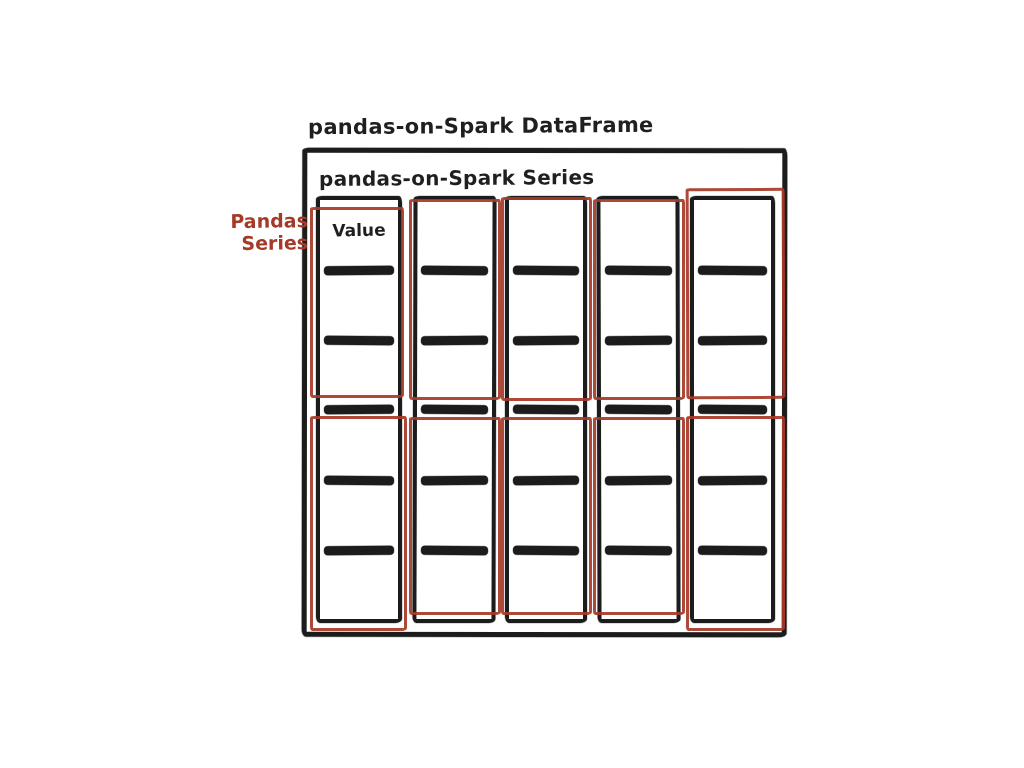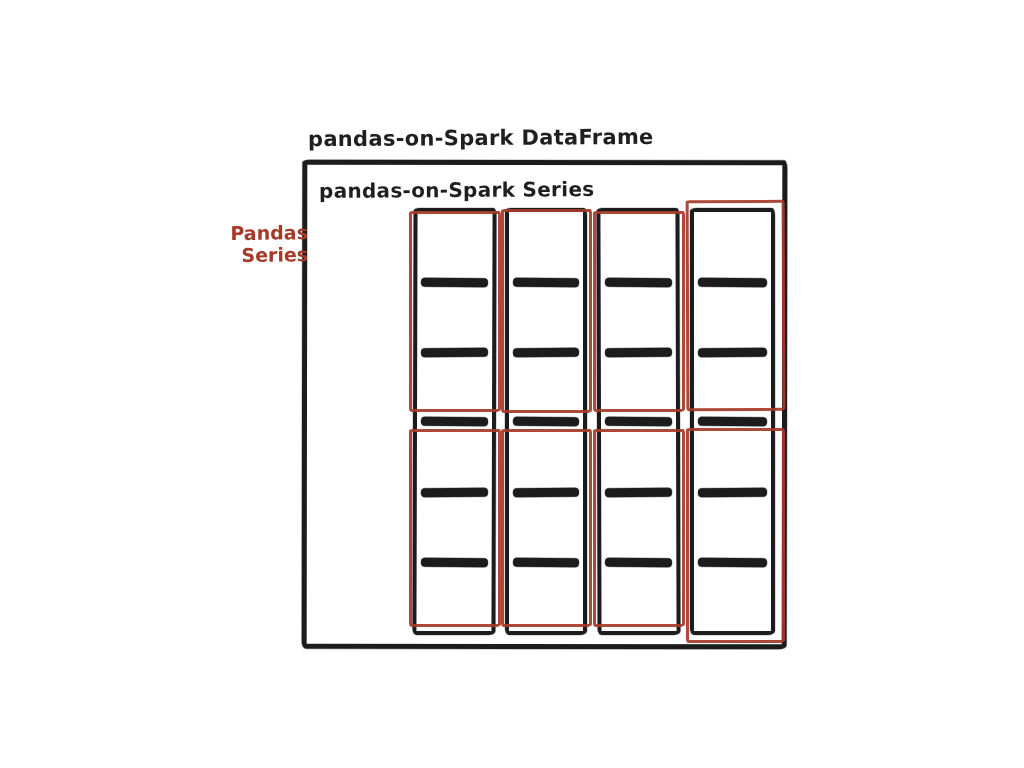--- a/index.html
+++ b/index.html
@@ -1,21 +1,21 @@
 <!DOCTYPE html>
 <html><head>
 <meta charset="utf-8">
 <style>
   html,body{margin:0;padding:0;}
   body{
     width:1024px;height:768px;position:relative;overflow:hidden;
     background:#ffffff;
     font-family:"DejaVu Sans", sans-serif;
   }
-  .stage{position:absolute;left:0;top:0;width:1024px;height:567px;margin-top:12px;}
+  .stage{position:absolute;left:0;top:0;width:1024px;height:567px;}
 
   
   .hand{
     font-weight:600;letter-spacing:0.3px;color:#1f1f1f;
     transform:rotate(-0.4deg);
   }
   .title{
     position:absolute;left:308px;top:114px;font-size:21px;
   }
   .inner-label{
@@ -87,20 +87,31 @@
 <div class="stage">
 
   <div class="hand title">pandas-on-Spark DataFrame</div>
 
   <div class="outer-box"></div>
 
   <div class="hand inner-label">pandas-on-Spark Series</div>
 
   <div class="side-label">Pandas Series</div>
 
+  <div class="col c1">
+    <div class="blackbox"></div>
+    <div class="redbox red-upper"></div>
+    <div class="redbox red-lower"></div>
+    <div class="value-header">Value</div>
+    <div class="dash d1"></div>
+    <div class="dash d2"></div>
+    <div class="dash d3"></div>
+    <div class="dash d4"></div>
+    <div class="dash d5"></div>
+  </div>
 
   <div class="col c2">
     <div class="blackbox"></div>
     <div class="redbox red-upper"></div>
     <div class="redbox red-lower"></div>
     <div class="dash d1"></div>
     <div class="dash d2"></div>
     <div class="dash d3"></div>
     <div class="dash d4"></div>
     <div class="dash d5"></div>

